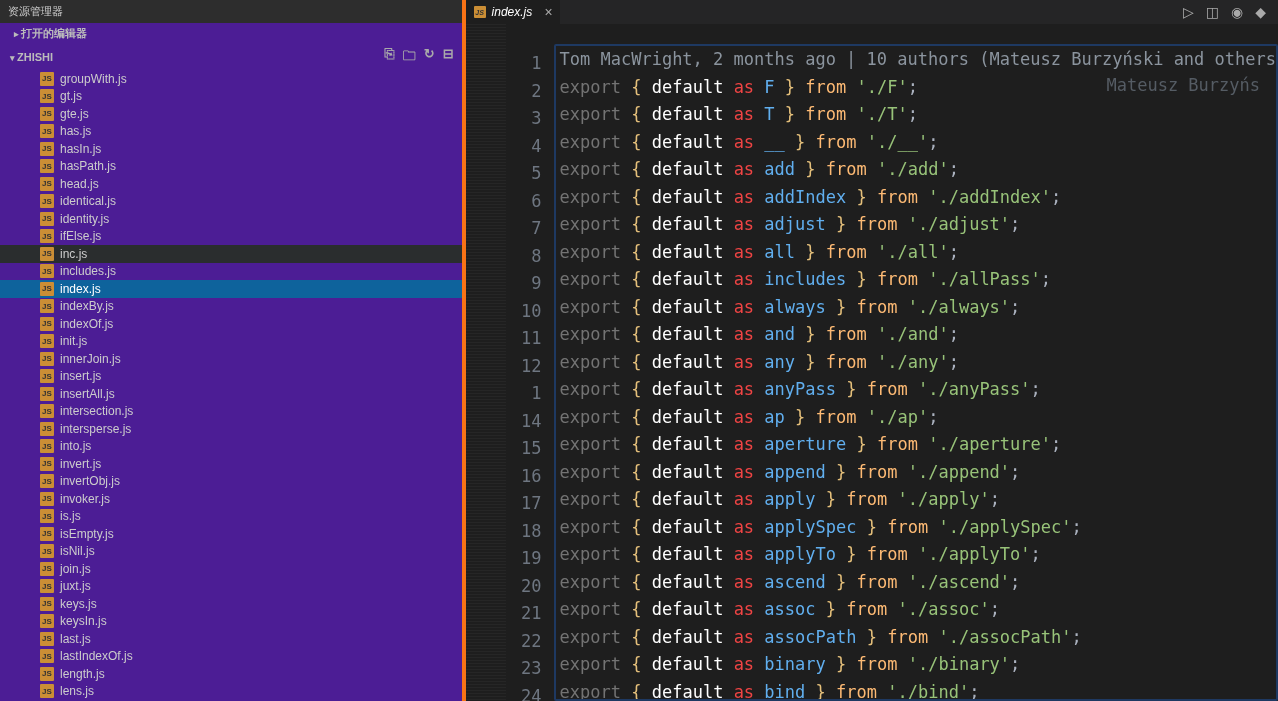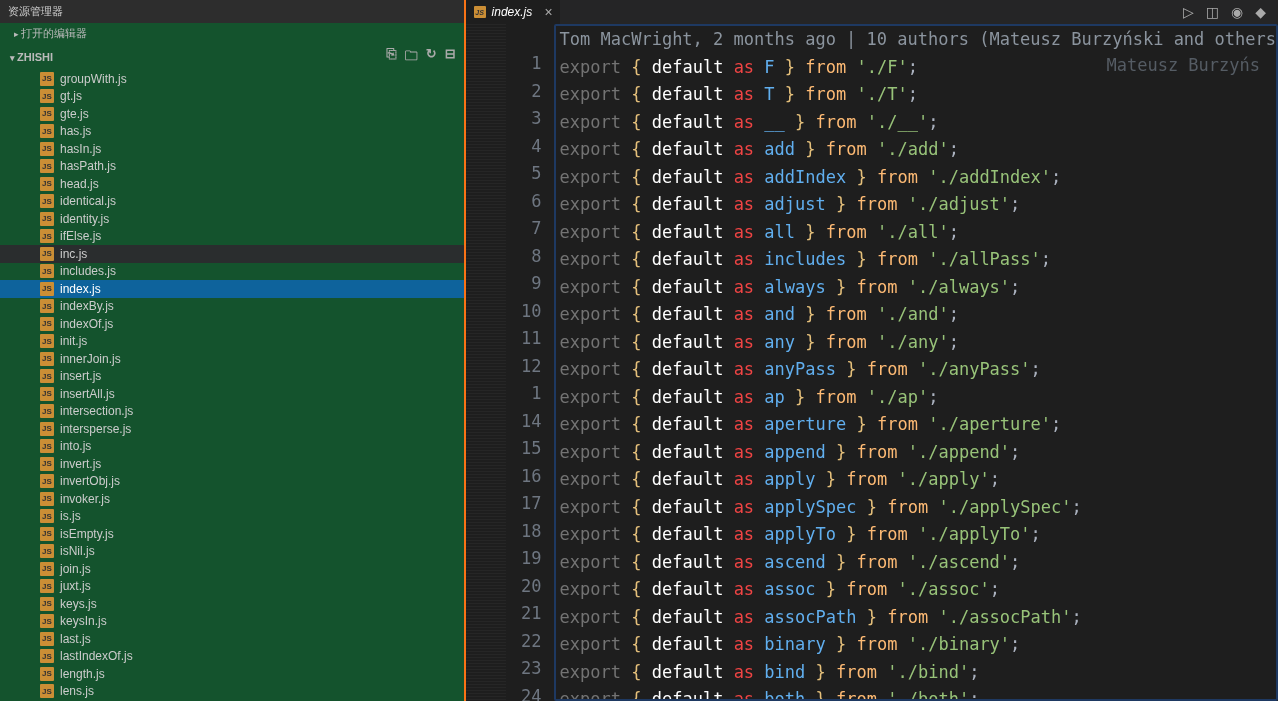--- a/index.html
+++ b/index.html
@@ -7,36 +7,37 @@
       font-family: -apple-system, "Segoe UI", Arial, sans-serif;
       background: #1e1e1e;
       color: #ccc;
       overflow: hidden;
       width: 1278px;
       height: 701px;
     }
     .app { display: flex; height: 701px; }
     .sidebar {
       width: 594px;
-      background: #14532d;
+      background: #4c1d95;
       display: flex;
       flex-direction: column;
-      border-right: 2px solid #f97316;
+      border-right: 4px solid #f97316;
     }
     .sidebar-title {
       padding: 4px 8px;
       font-size: 11px;
       color: #ccc;
       background: #2d2d2d;
     }
     .section-header {
       padding: 3px 0 3px 14px;
       font-size: 11px;
       color: #bbb;
       cursor: pointer;
+      font-weight: bold;
     }
     .section-header::before { content: "▸ "; font-size: 9px; }
     .section-header.expanded::before { content: "▾ "; font-size: 9px; }
     .folder-row {
       display: flex;
       align-items: center;
       justify-content: space-between;
       padding: 2px 8px 2px 10px;
       font-size: 11px;
       font-weight: 600;
@@ -129,20 +130,21 @@
     }
     .code {
       flex: 1;
       font-family: Menlo, Consolas, monospace;
       font-size: 17px;
       line-height: 27.5px;
       position: relative;
       border: 2px solid #1f6feb55;
       border-radius: 2px;
       overflow: hidden;
+      margin-top: 20px;
     }
     .blame-header {
       color: #8b949e;
       font-size: 17px;
       padding-left: 4px;
       white-space: nowrap;
     }
     .blame-inline {
       position: absolute;
       top: 26px;

